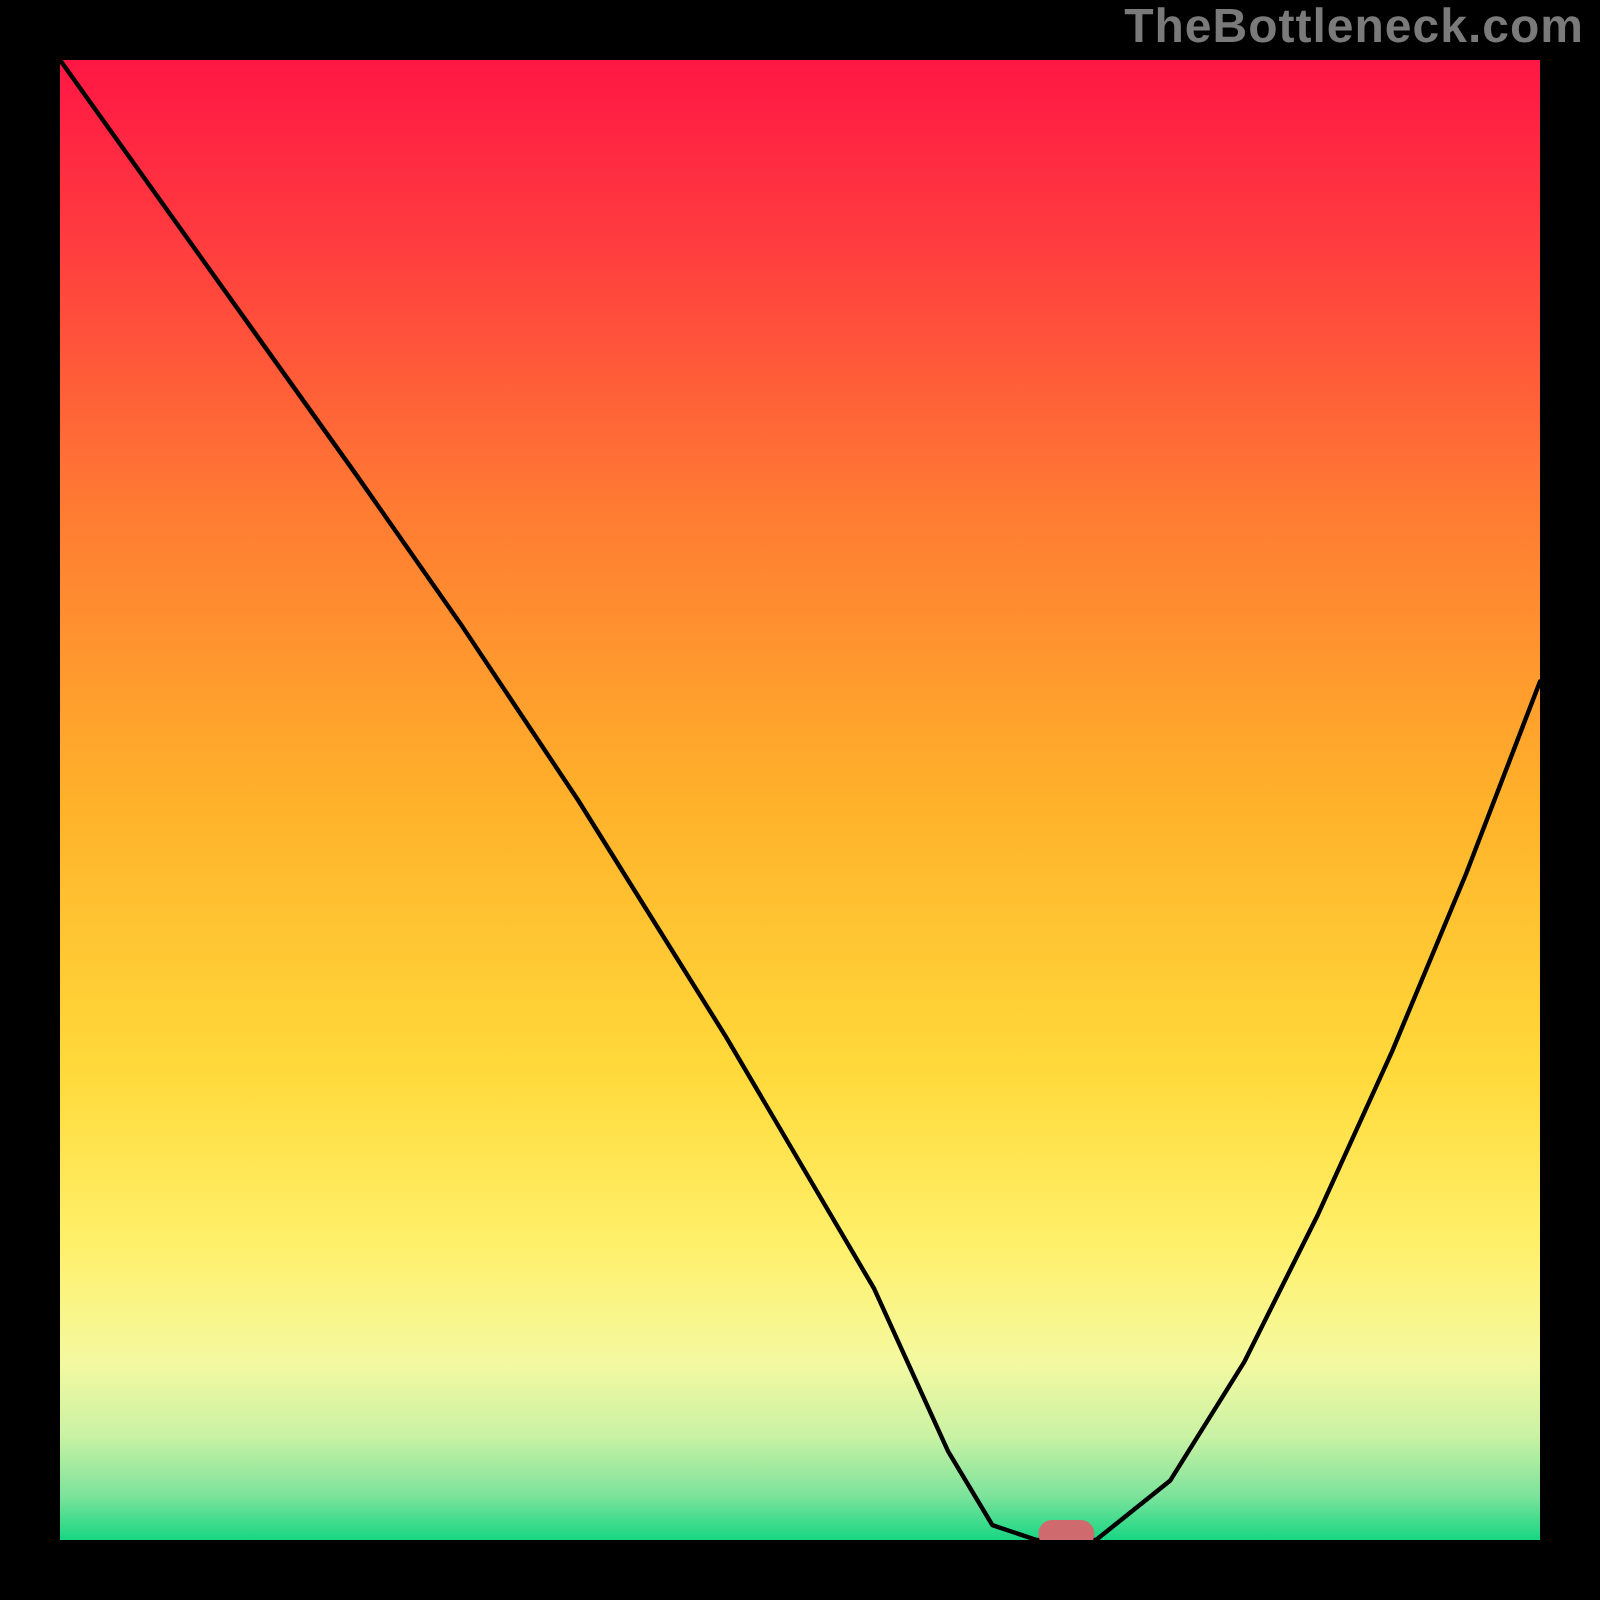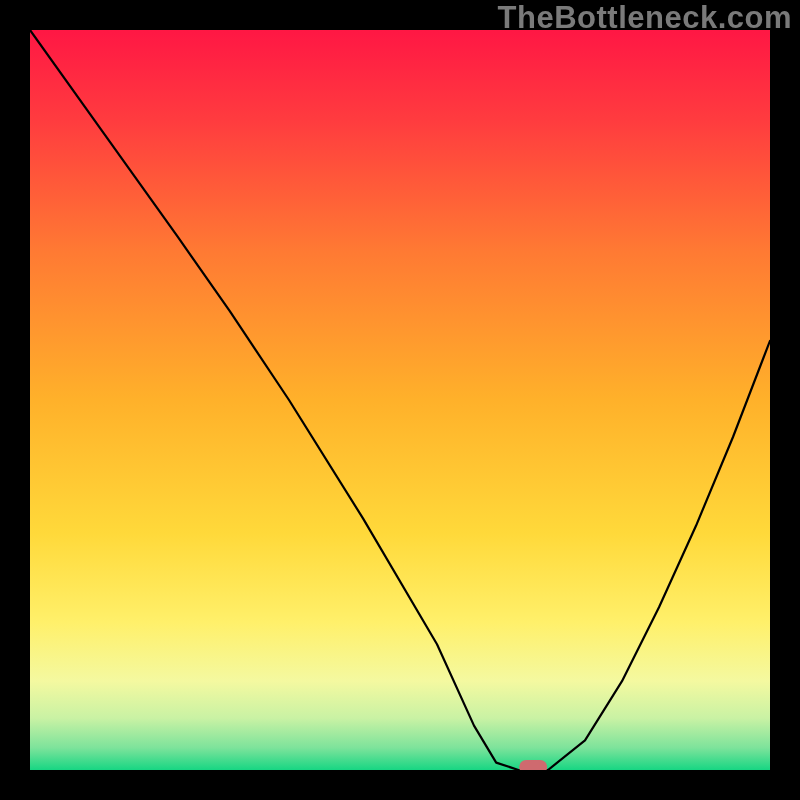--- a/index.html
+++ b/index.html
@@ -15,21 +15,21 @@
     position: relative;
     width: 800px;
     height: 800px;
     background: #000;
   }
   .watermark {
     position: absolute;
     top: 0;
     right: 8px;
     color: #7a7a7a;
-    font-size: 31px;
+    font-size: 24px;
     font-weight: 600;
     letter-spacing: 0.5px;
     user-select: none;
   }
   .plot {
     position: absolute;
     left: 30px;
     top: 30px;
     width: 740px;
     height: 740px;

